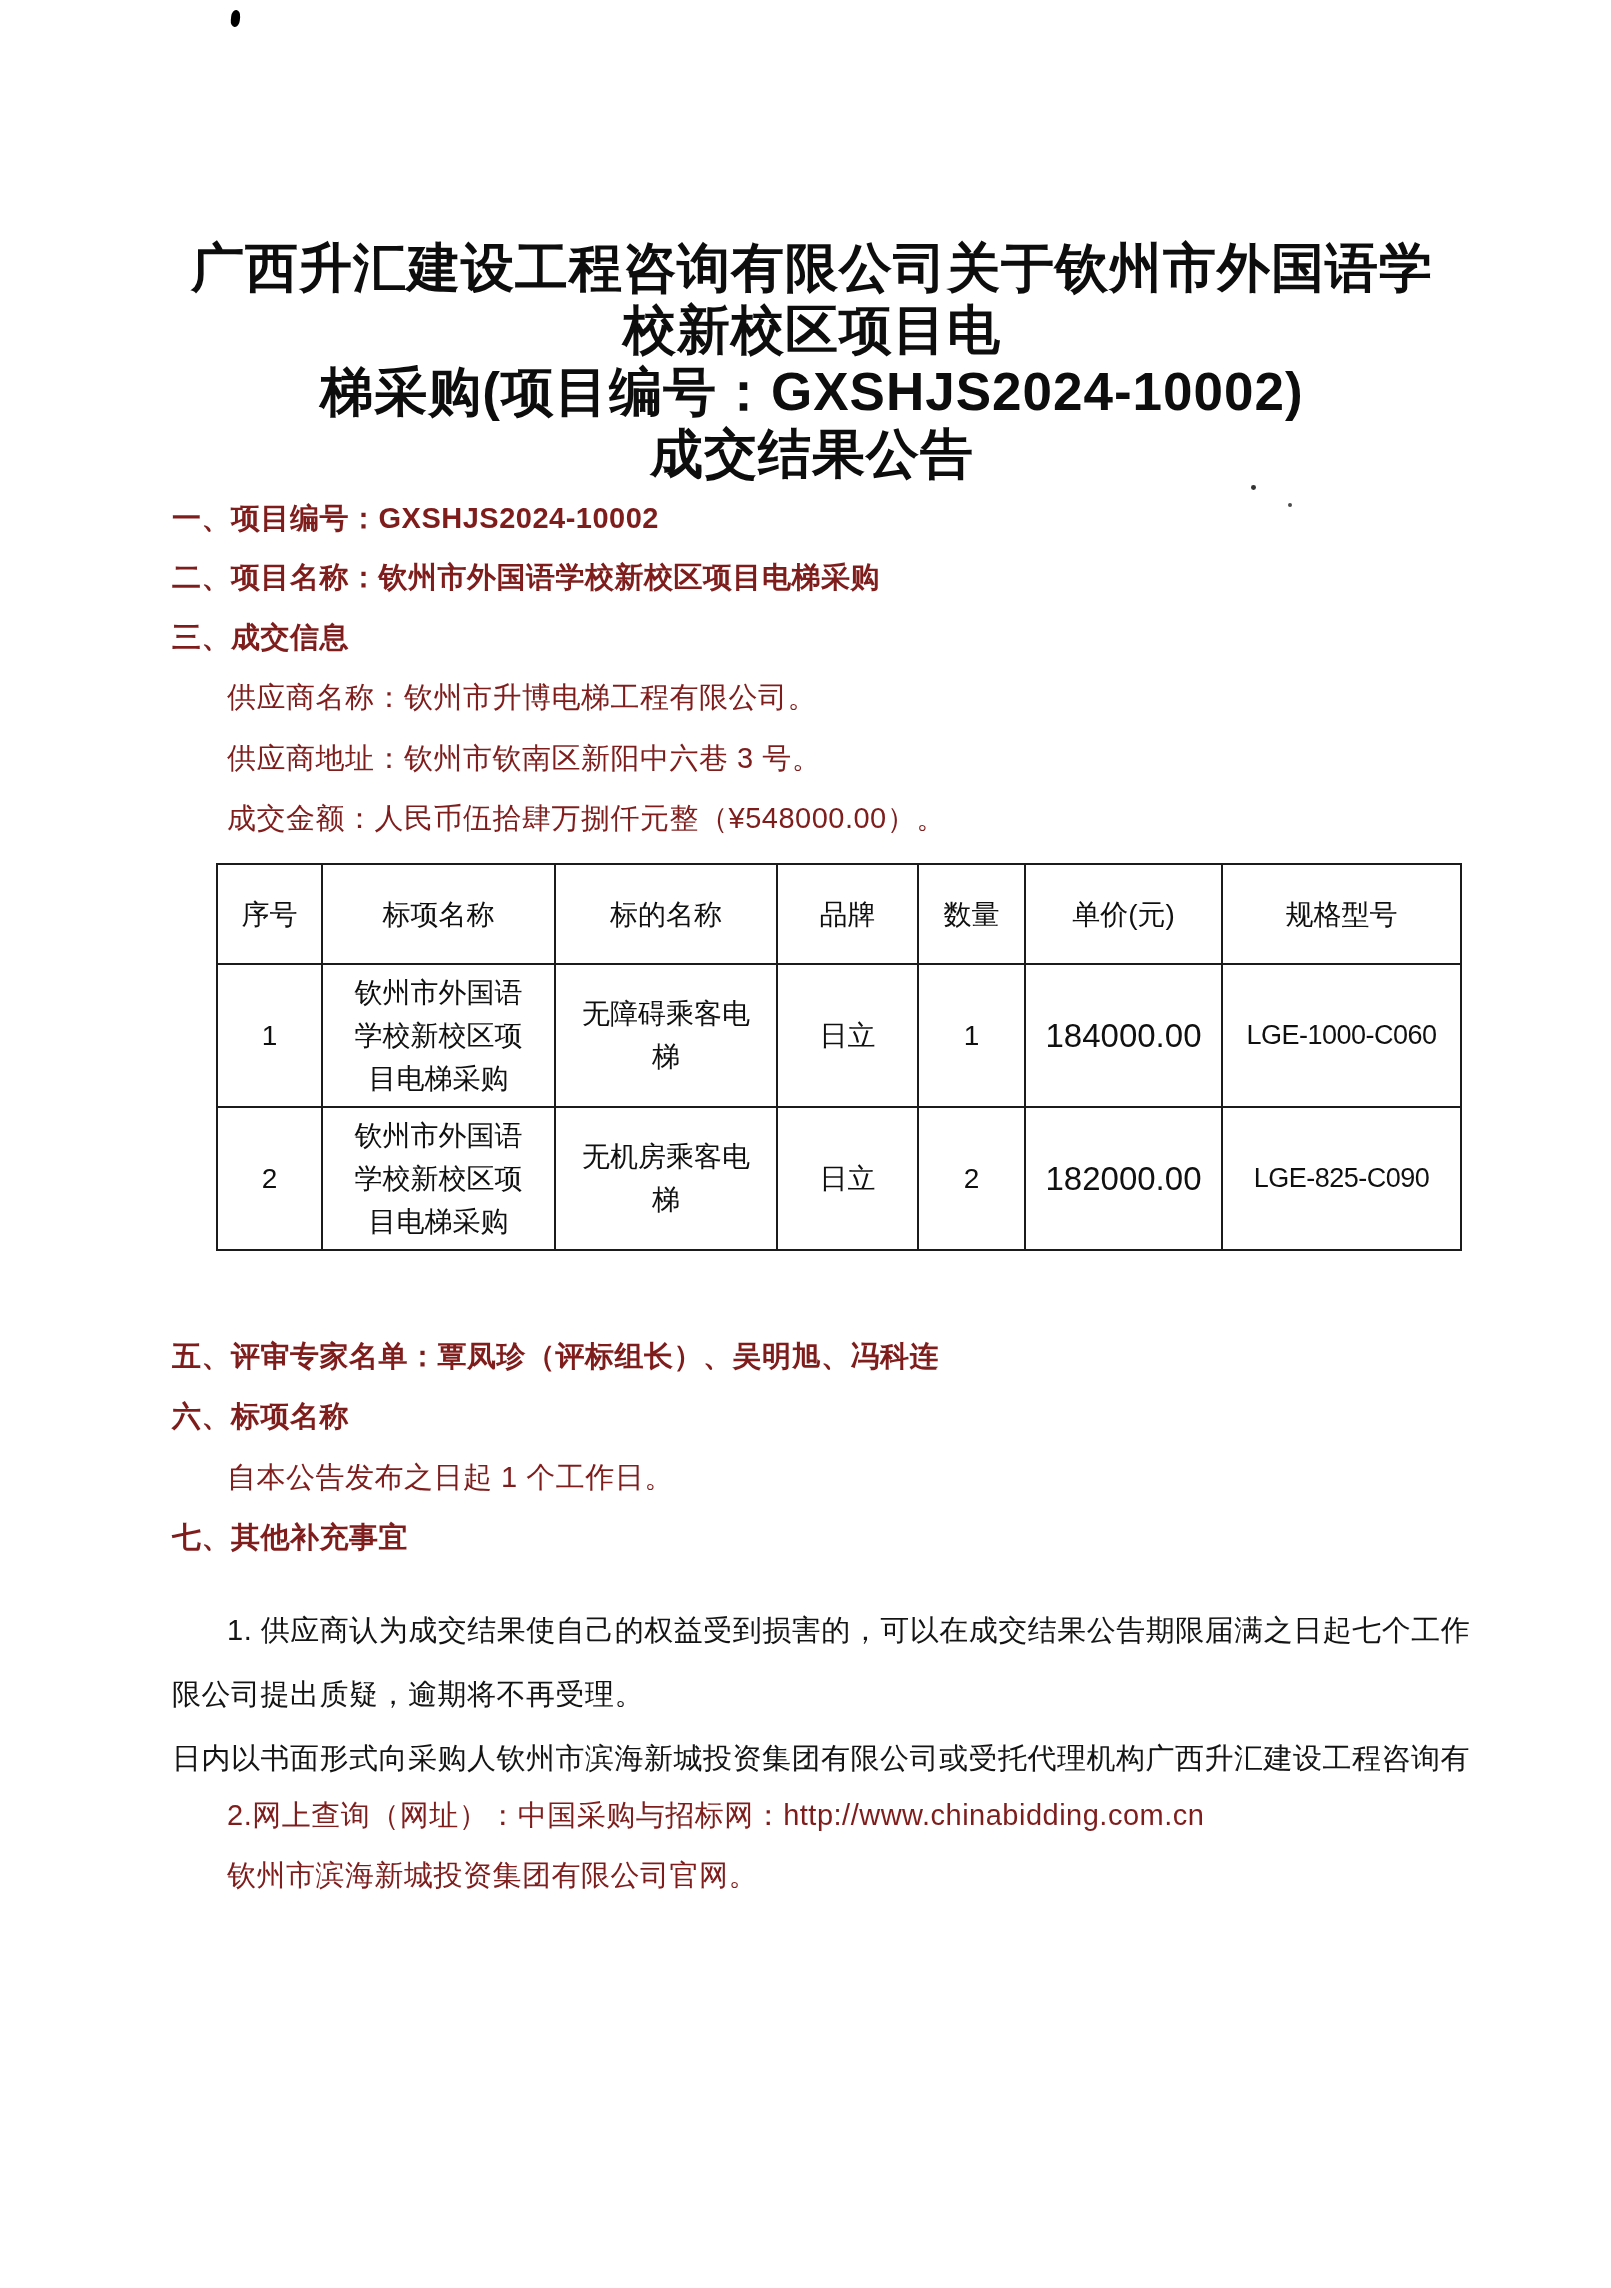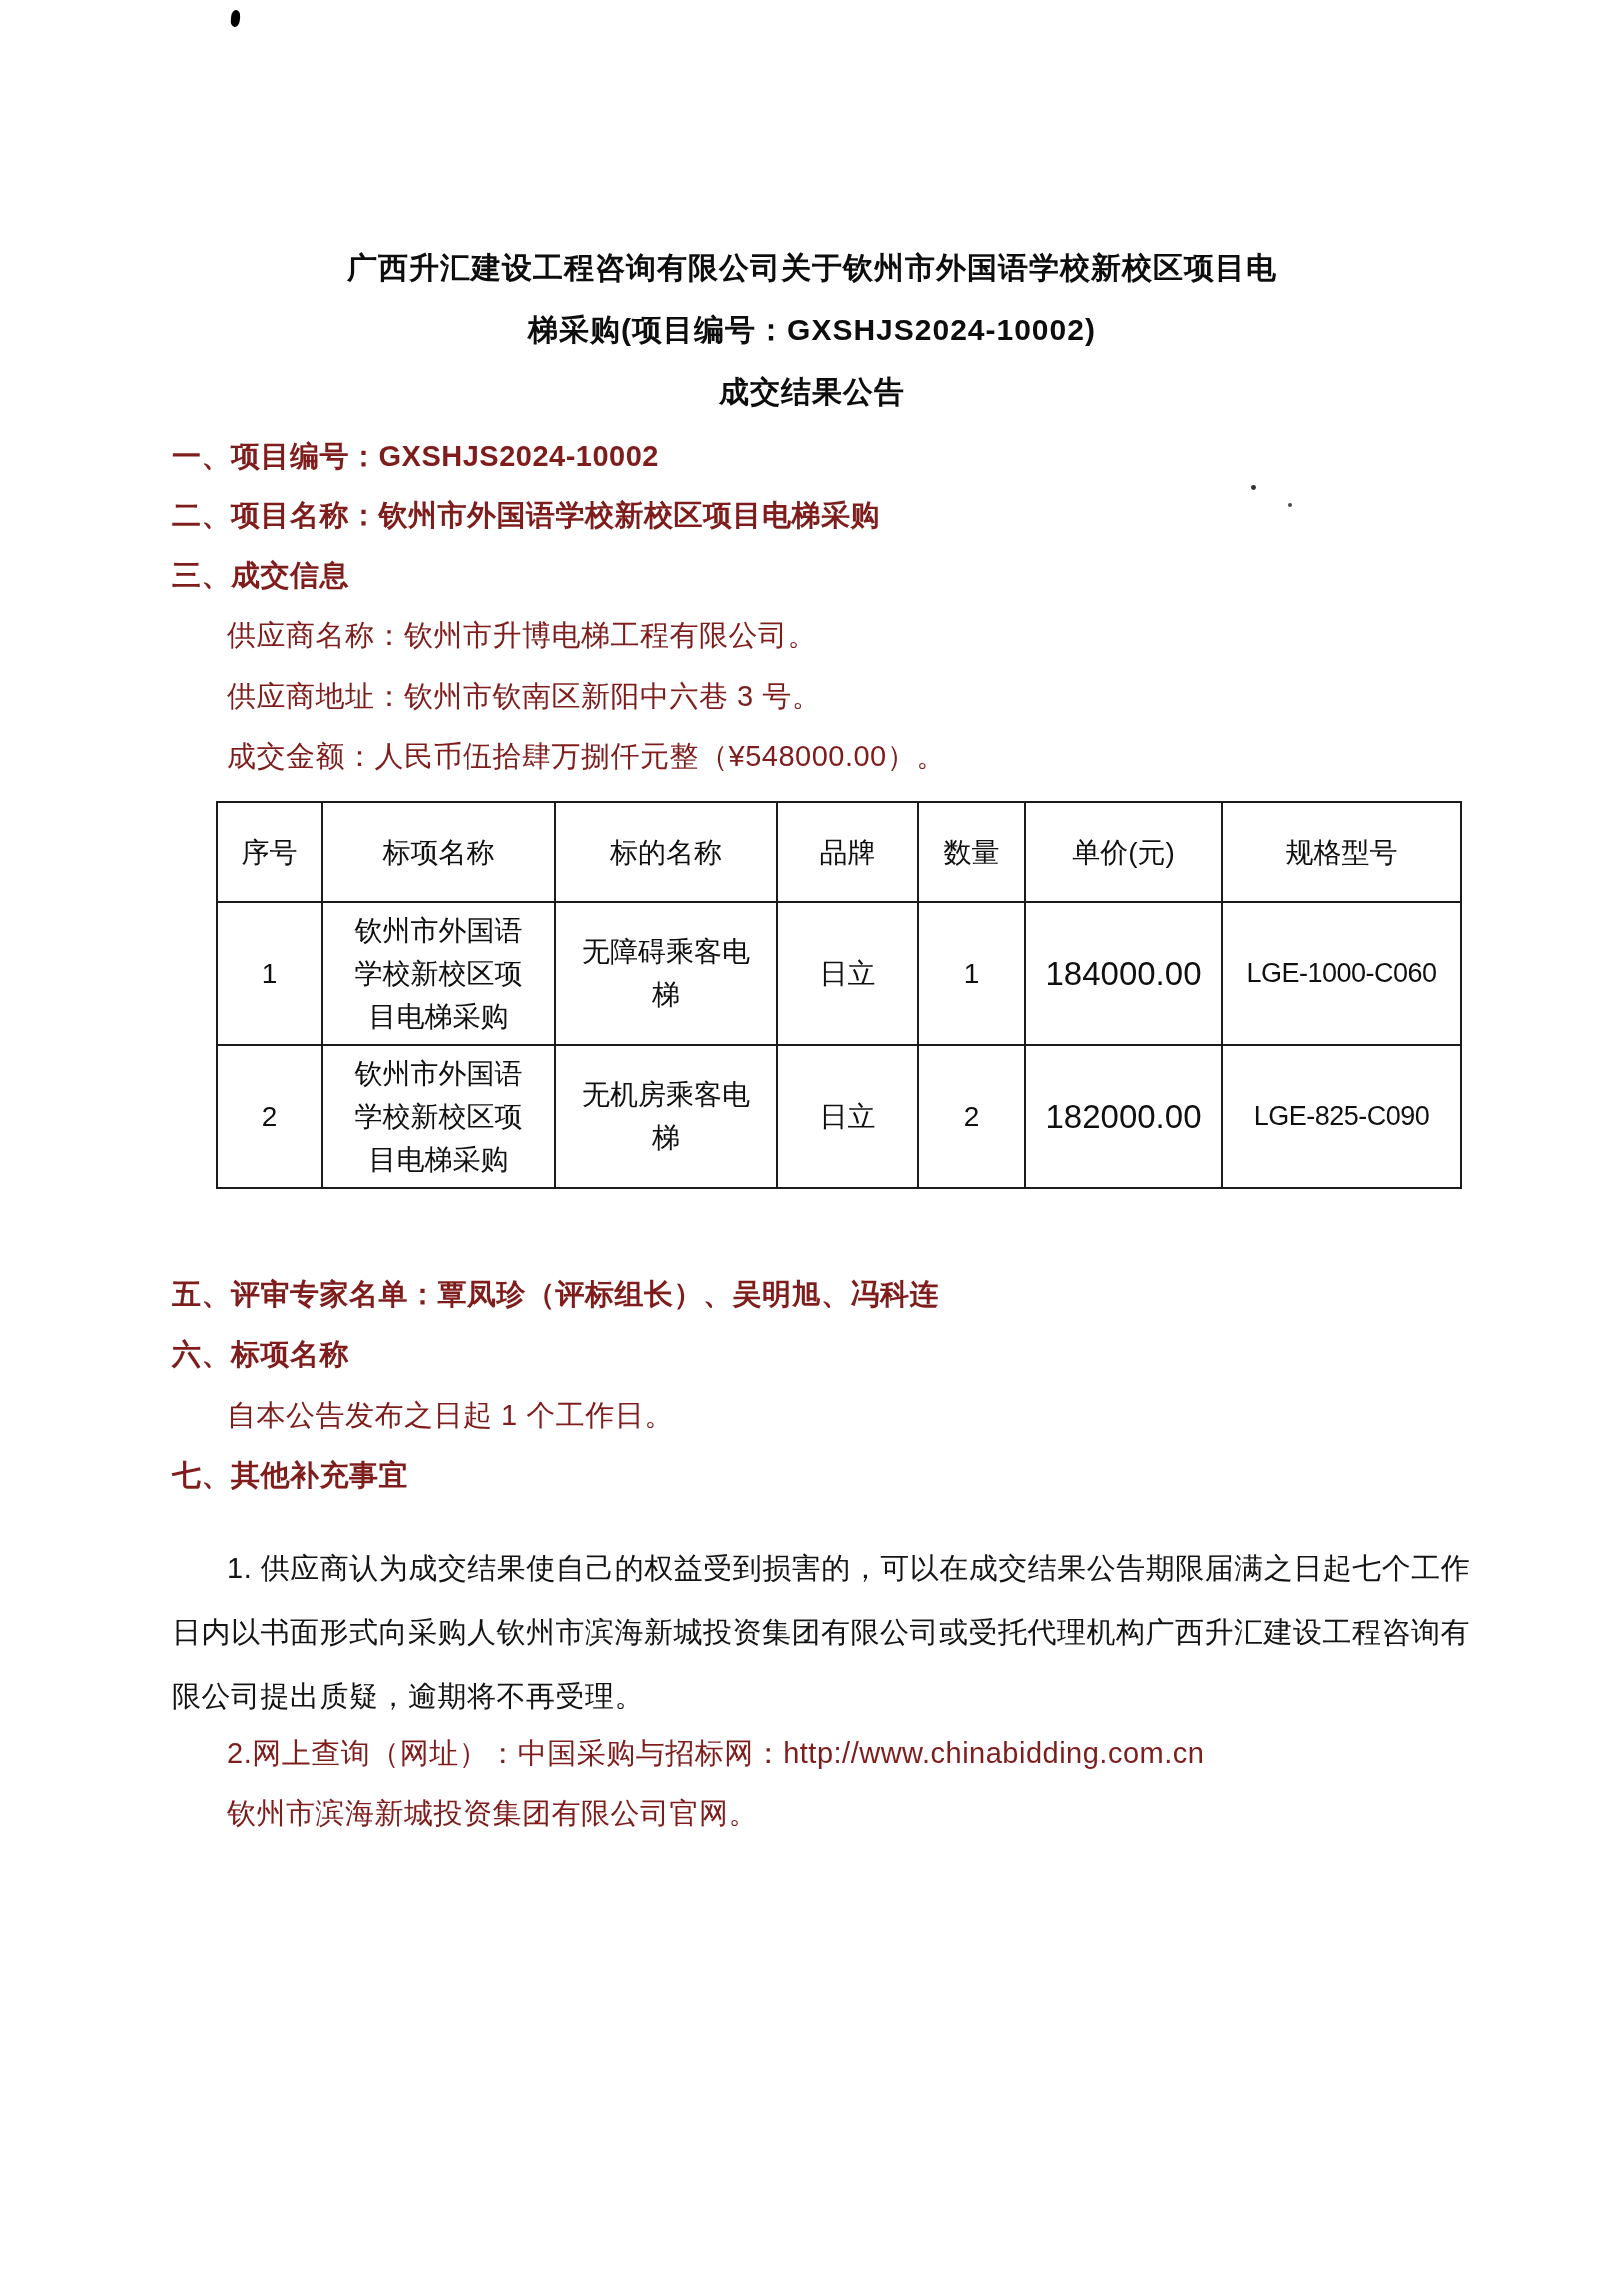--- a/index.html
+++ b/index.html
@@ -14,21 +14,21 @@
   }
   .content{
     position:absolute;
     left:172px;
     top:0;
     width:1280px;
   }
   .title{
     margin-top:237px;
     text-align:center;
-    font-size:30px;
+    font-size:53px;
     line-height:62px;
     font-weight:700;
     letter-spacing:1px;
     color:#0d0d0d;
   }
   .bline{
     font-size:29px;
     line-height:39px;
     letter-spacing:0.5px;
     white-space:nowrap;
@@ -148,22 +148,22 @@
       </tbody>
     </table>
 
     <div class="bline sec mt88">五、评审专家名单：覃凤珍（评标组长）、吴明旭、冯科连</div>
     <div class="bline sec mt22">六、标项名称</div>
     <div class="bline plain ind mt22">自本公告发布之日起 1 个工作日。</div>
     <div class="bline sec mt22">七、其他补充事宜</div>
 
     <div class="mt42">
       <div class="p1line ind">1. 供应商认为成交结果使自己的权益受到损害的，可以在成交结果公告期限届满之日起七个工作</div>
+      <div class="p1line">限公司提出质疑，逾期将不再受理。</div>
       <div class="p1line">日内以书面形式向采购人钦州市滨海新城投资集团有限公司或受托代理机构广西升汇建设工程咨询有</div>
-      <div class="p1line">限公司提出质疑，逾期将不再受理。</div>
     </div>
 
     <div class="bline plain ind mt6">2.网上查询（网址）：中国采购与招标网：http://www.chinabidding.com.cn</div>
     <div class="bline plain ind mt22">钦州市滨海新城投资集团有限公司官网。</div>
 
   </div>
 </div>
 
 
 </body></html>

